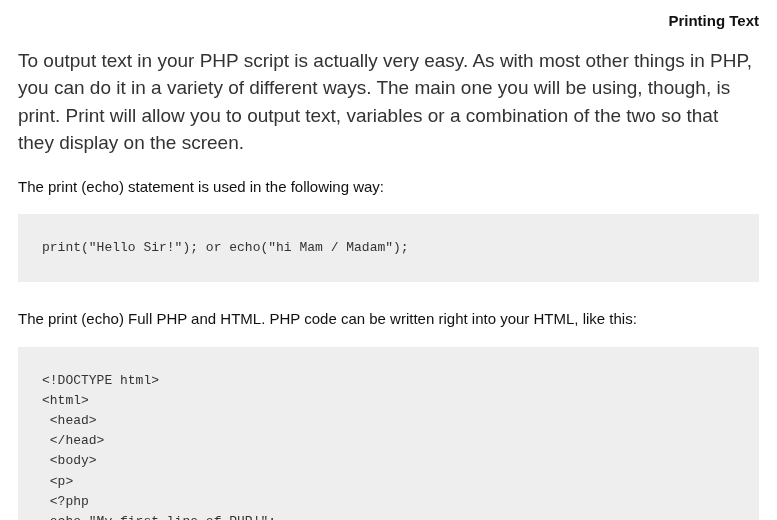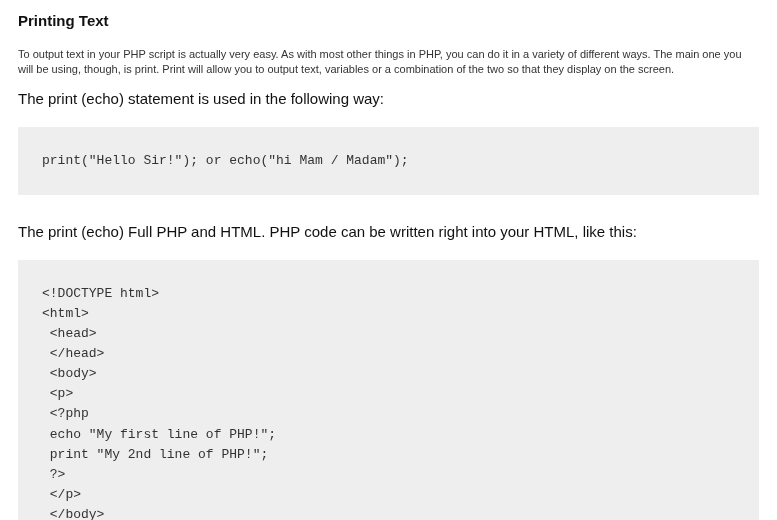--- a/index.html
+++ b/index.html
@@ -14,25 +14,26 @@
       color: #222;
       background: #fff;
       padding: 10px 18px;
       width: 777px;
     }
     .heading {
       font-weight: 700;
       font-size: 15px;
       margin-bottom: 14px;
       color: #111;
+      text-align: right;
     }
     .paragraph {
-      font-size: 11px;
+      font-size: 19px;
       color: #333;
-      margin-bottom: 10px;
+      margin-bottom: 19px;
       line-height: 1.45;
     }
     .subheading {
       font-weight: 400;
       font-size: 15px;
       margin-bottom: 16px;
       color: #111;
     }
     .code-block {
       background: #eeeeee;

